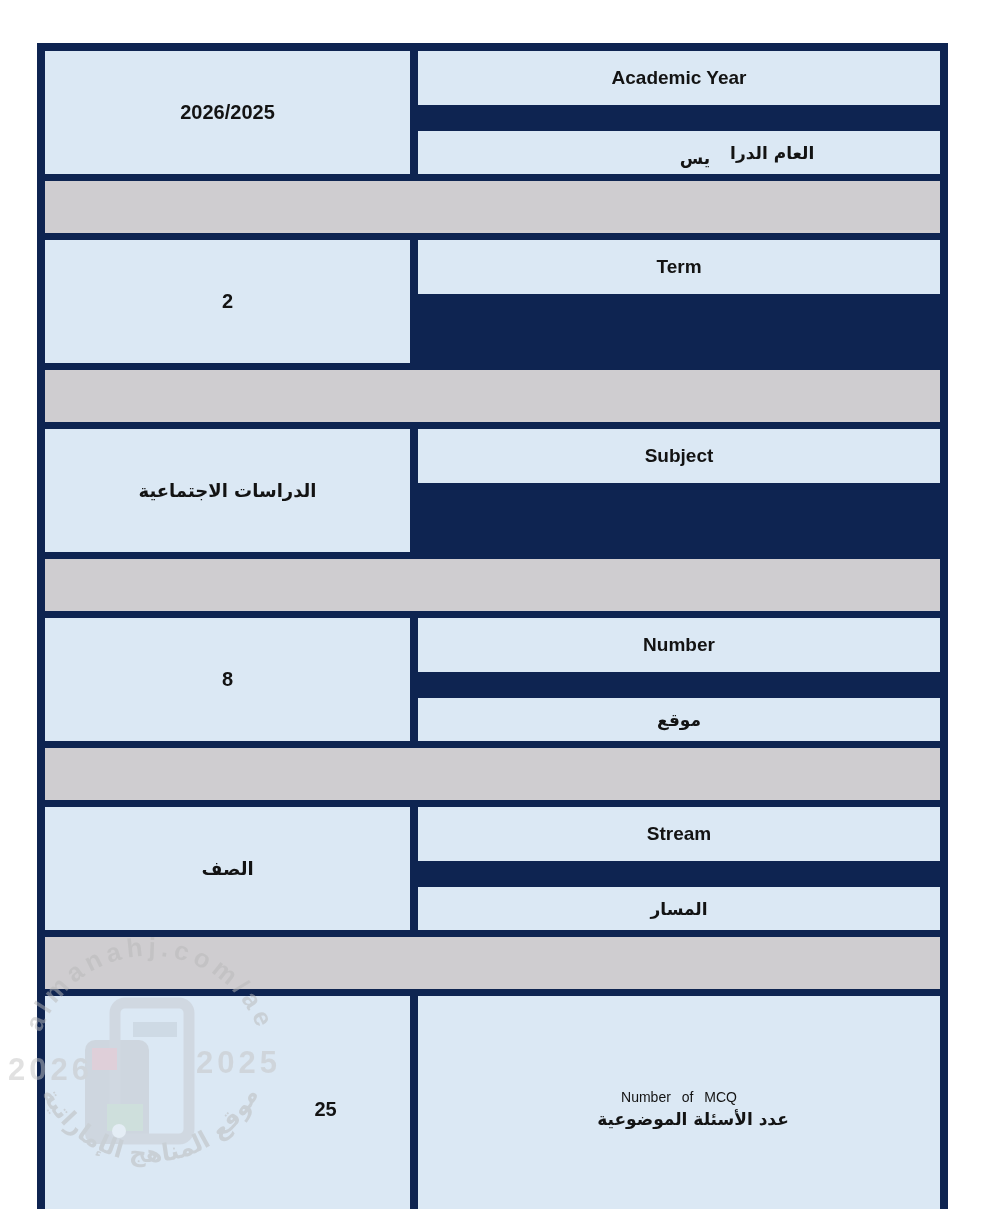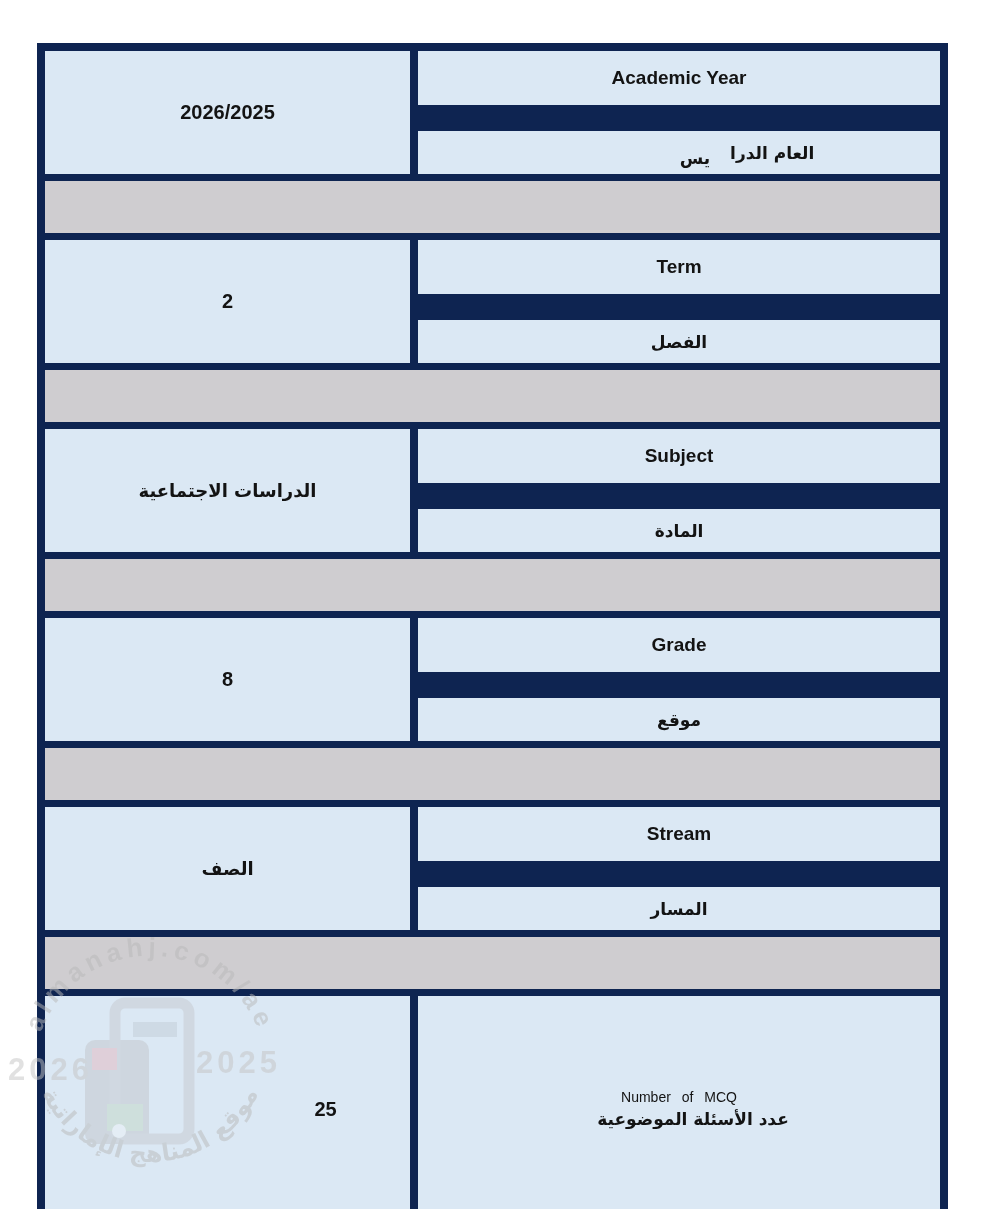--- a/index.html
+++ b/index.html
@@ -156,38 +156,36 @@
         </span>
       </div>
     </div>
   </div>
   <div class="band"></div>
 
   <div class="row">
     <div class="cell value-cell">2</div>
     <div class="labels">
       <div class="cell label-en">Term</div>
-      <div class="cell label-ar">الفصل</div>
     </div>
   </div>
   <div class="band"></div>
 
   <div class="row">
     <div class="cell value-cell arabic" style="font-size:18px;">الدراسات الاجتماعية</div>
     <div class="labels">
       <div class="cell label-en">Subject</div>
-      <div class="cell label-ar">المادة</div>
     </div>
   </div>
   <div class="band"></div>
 
   <div class="row">
     <div class="cell value-cell">8</div>
     <div class="labels">
-      <div class="cell label-en">Grade</div>
+      <div class="cell label-en">Number</div>
       <div class="cell label-ar">موقع</div>
     </div>
   </div>
   <div class="band"></div>
 
   <div class="row">
     <div class="cell value-cell arabic" style="font-size:18px;">الصف</div>
     <div class="labels">
       <div class="cell label-en">Stream</div>
       <div class="cell label-ar">المسار</div>

